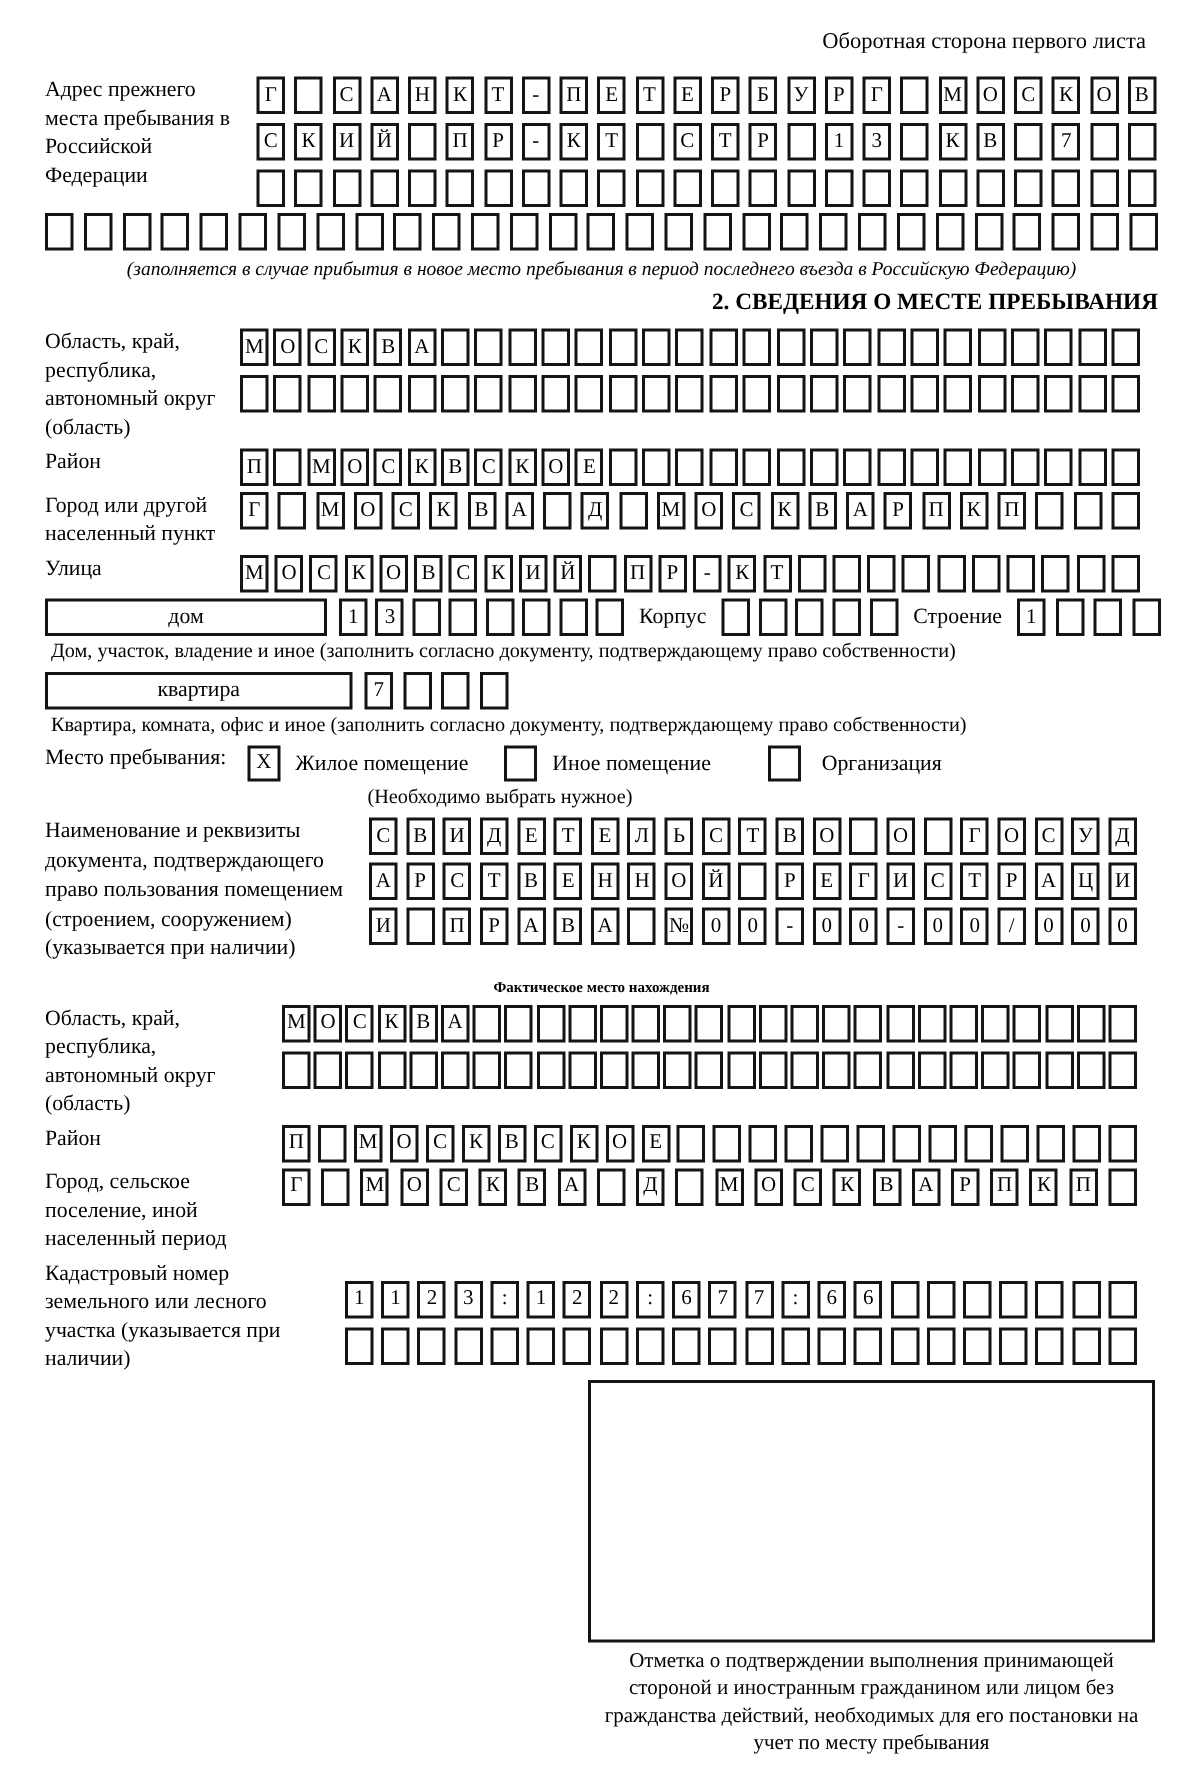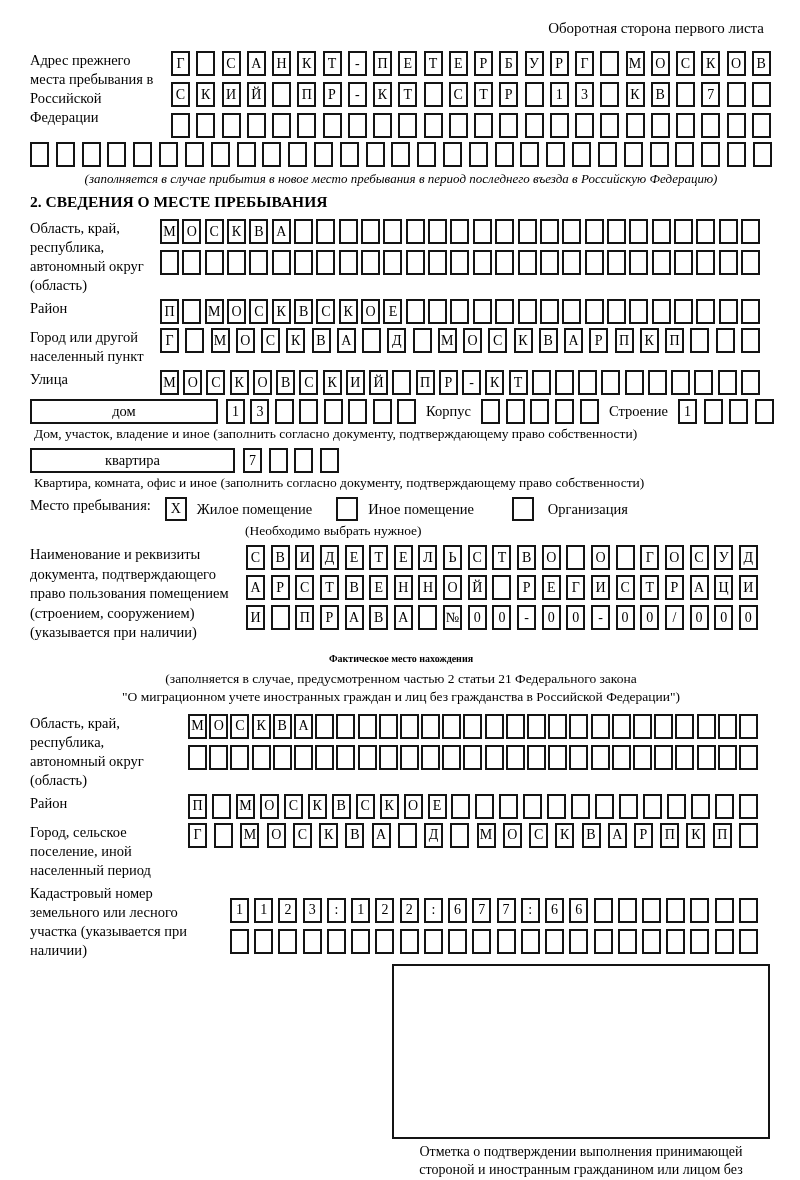--- a/index.html
+++ b/index.html
@@ -27,21 +27,21 @@
   .cw-full { width:742px; margin-top:2px; }
   .cw-s2   { width:600px; }
   .cw-doc  { width:512px; margin-left:8px; }
   .cw-f    { width:570px; margin-left:8px; }
   .cw-kadr { width:528px; }
 
   .caption { font-size:13px; line-height:16px; }
   .center  { text-align:center; }
   .cap-left { font-size:13.5px; margin:2px 0 6px 4px; }
 
-  .sec-title { text-align:left; font-weight:bold; font-size:15.5px; margin:6px 0 8px 0; }
+  .sec-title { text-align:right; font-weight:bold; font-size:15.5px; margin:6px 0 8px 0; }
 
   .named-box { border:2px solid #141414; height:25px; box-sizing:border-box; flex:none;
                display:flex; align-items:center; justify-content:center; font-size:14.5px; }
   .w-house { width:188px; } .w-apt { width:205px; }
   .cw-house { width:190px; margin-left:8px; }
   .cw-korpus { width:118px; }
   .cw-stroenie { width:96px; }
   .inline-label { font-size:14.5px; flex:none; margin:0 10px; }
   .house-row, .apt-row { display:flex; align-items:center; margin-bottom:2px; }
 
@@ -478,24 +478,20 @@
           <span class="cell">0</span>
           <span class="cell">/</span>
           <span class="cell">0</span>
           <span class="cell">0</span>
           <span class="cell">0</span>
         </div>
     </div>
   </div>
 
   <div class="act-title">Фактическое место нахождения</div>
-  <div class="act-note">
-    <div>(заполняется в случае, предусмотренном частью 2 статьи 21 Федерального закона</div>
-    <div>"О миграционном учете иностранных граждан и лиц без гражданства в Российской Федерации")</div>
-  </div>
 
   <div class="frow">
     <div class="flabel w-f">Область, край, республика, автономный округ (область)</div>
     <div class="cellcol" style="margin-left:8px;">
       <div class="cells cw-f" style="margin-left:0;">
           <span class="cell">М</span>
           <span class="cell">О</span>
           <span class="cell">С</span>
           <span class="cell">К</span>
           <span class="cell">В</span>

